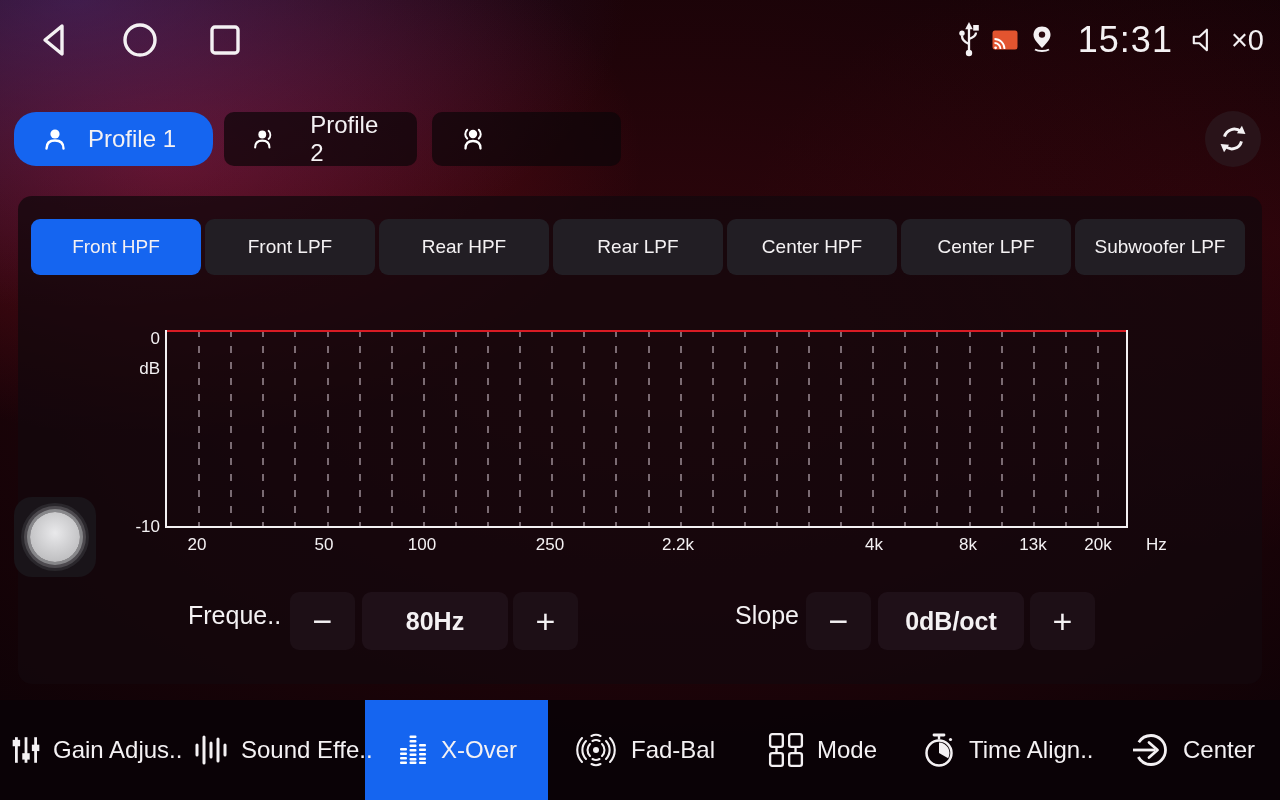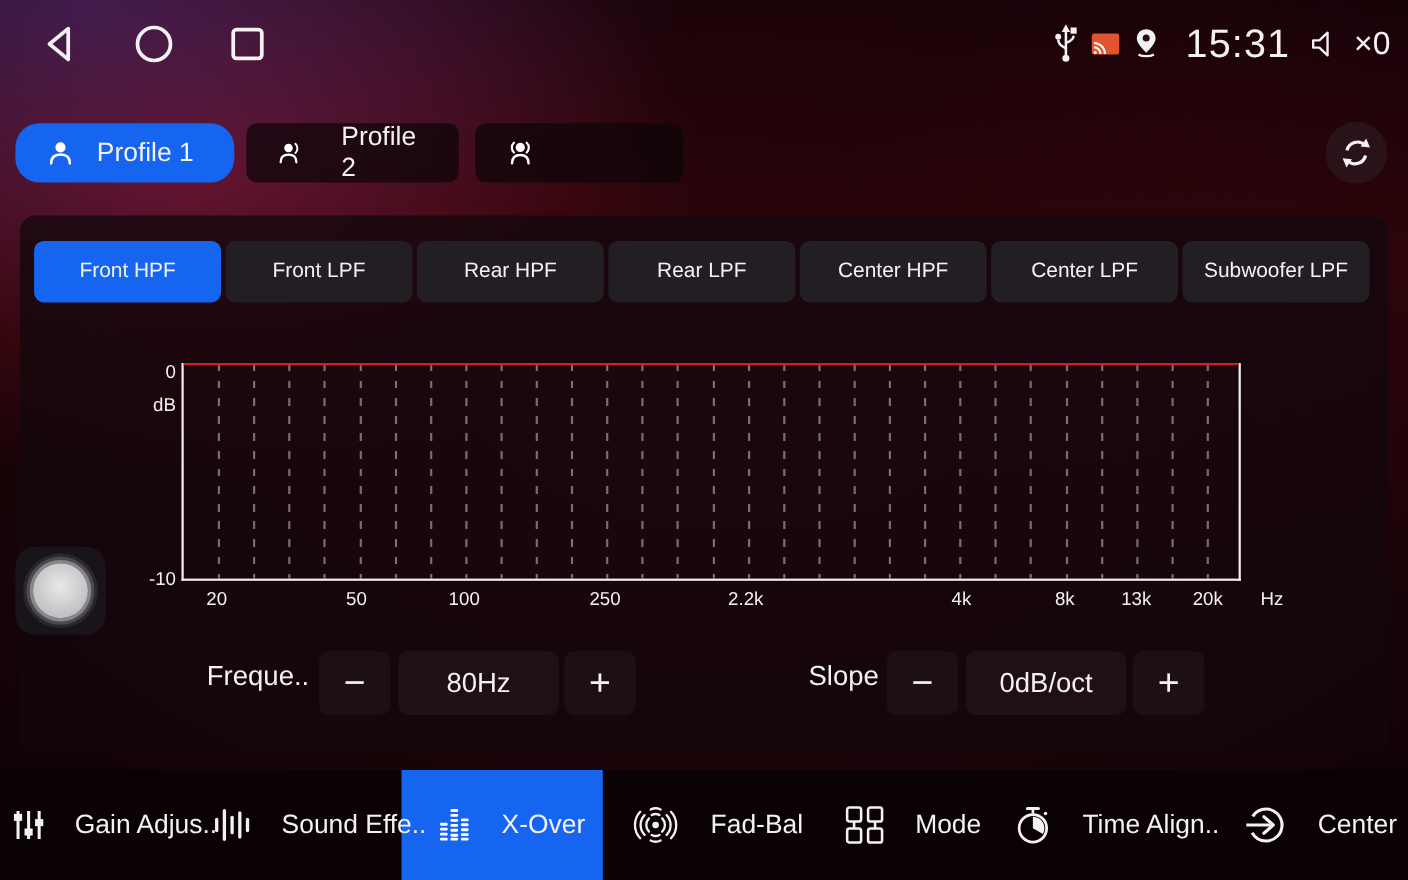--- a/index.html
+++ b/index.html
@@ -50,28 +50,28 @@
   .xunit{position:absolute;top:205px;left:979px;font-size:17px;line-height:20px;}
 
   
   .knob-tile{position:absolute;left:14px;top:497px;width:82px;height:80px;border-radius:18px;background:#191419;display:flex;align-items:center;justify-content:center;cursor:pointer;}
   .knob{width:50px;height:50px;border-radius:50%;
         background:radial-gradient(circle at 50% 42%, #e9e9eb, #cacacc 55%, #b1b1b3);
         box-shadow:0 0 0 3px rgba(150,150,152,0.8),0 0 0 6px rgba(92,90,94,0.7),0 0 0 9px rgba(54,52,56,0.6);}
 
   
   .ctl-label{position:absolute;top:405px;font-size:25px;}
-  .stp{position:absolute;top:396px;height:58px;border-radius:9px;background:#1d0f16;display:flex;align-items:center;justify-content:center;cursor:pointer;}
+  .stp{position:absolute;top:396px;height:58px;border-radius:9px;background:#1d0f16;display:flex;align-items:center;justify-content:center;cursor:pointer;font-weight:bold;}
   .stp.sign{width:65px;font-size:34px;font-weight:300;}
   .stp.val{width:146px;font-size:25px;cursor:default;background:#1f1018;}
 
   
   .navbar{position:absolute;left:0;top:700px;width:1280px;height:100px;background:rgba(10,2,6,0.92);}
   .nav-active-bg{position:absolute;left:365px;top:0;width:183px;height:100px;background:var(--accent);}
-  .nav-item{position:absolute;top:0;height:100px;display:flex;align-items:center;gap:28px;cursor:pointer;}
+  .nav-item{position:absolute;top:0;height:100px;display:flex;align-items:center;gap:13px;cursor:pointer;}
   .nav-item span{font-size:24px;white-space:nowrap;}
 </style>
 </head>
 <body>
 
 <div class="statusbar">
   <div class="android-nav">
     <span>
       <svg width="34" height="38" viewBox="0 0 34 38">
           <polygon points="24,5 7,19 24,33" fill="none" stroke="#f4f1f3" stroke-width="3.4" stroke-linejoin="round"></polygon>

